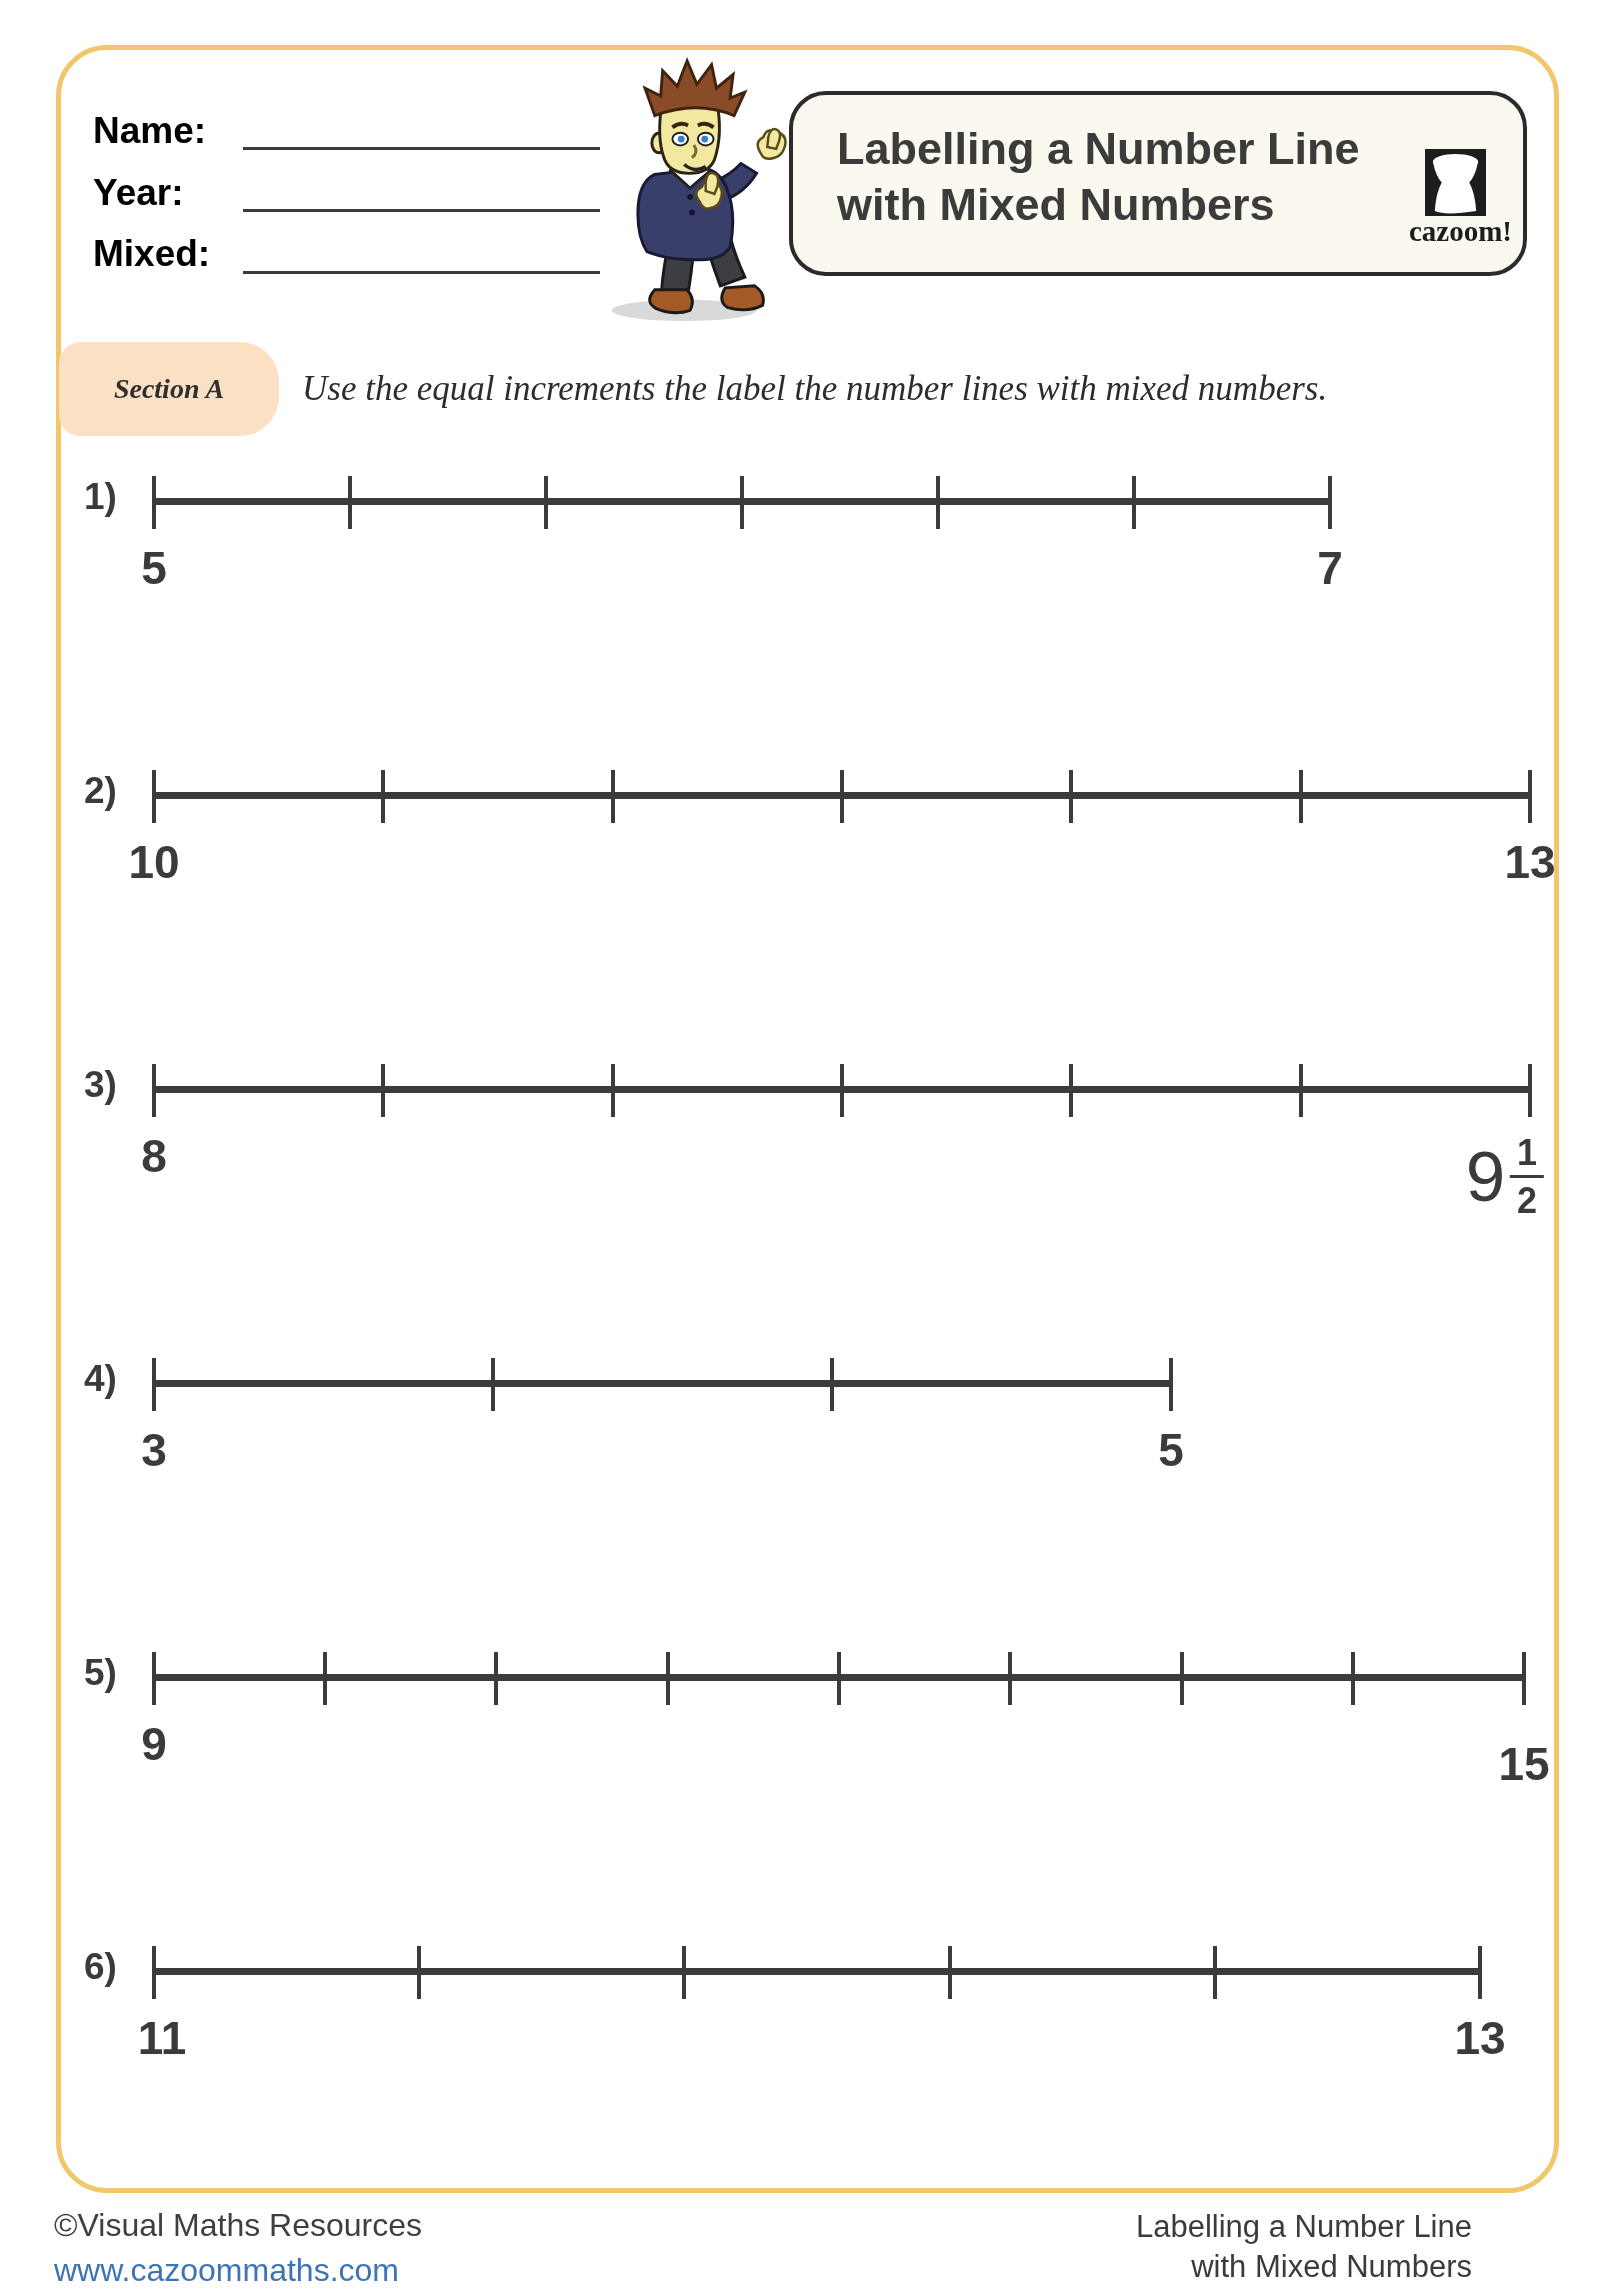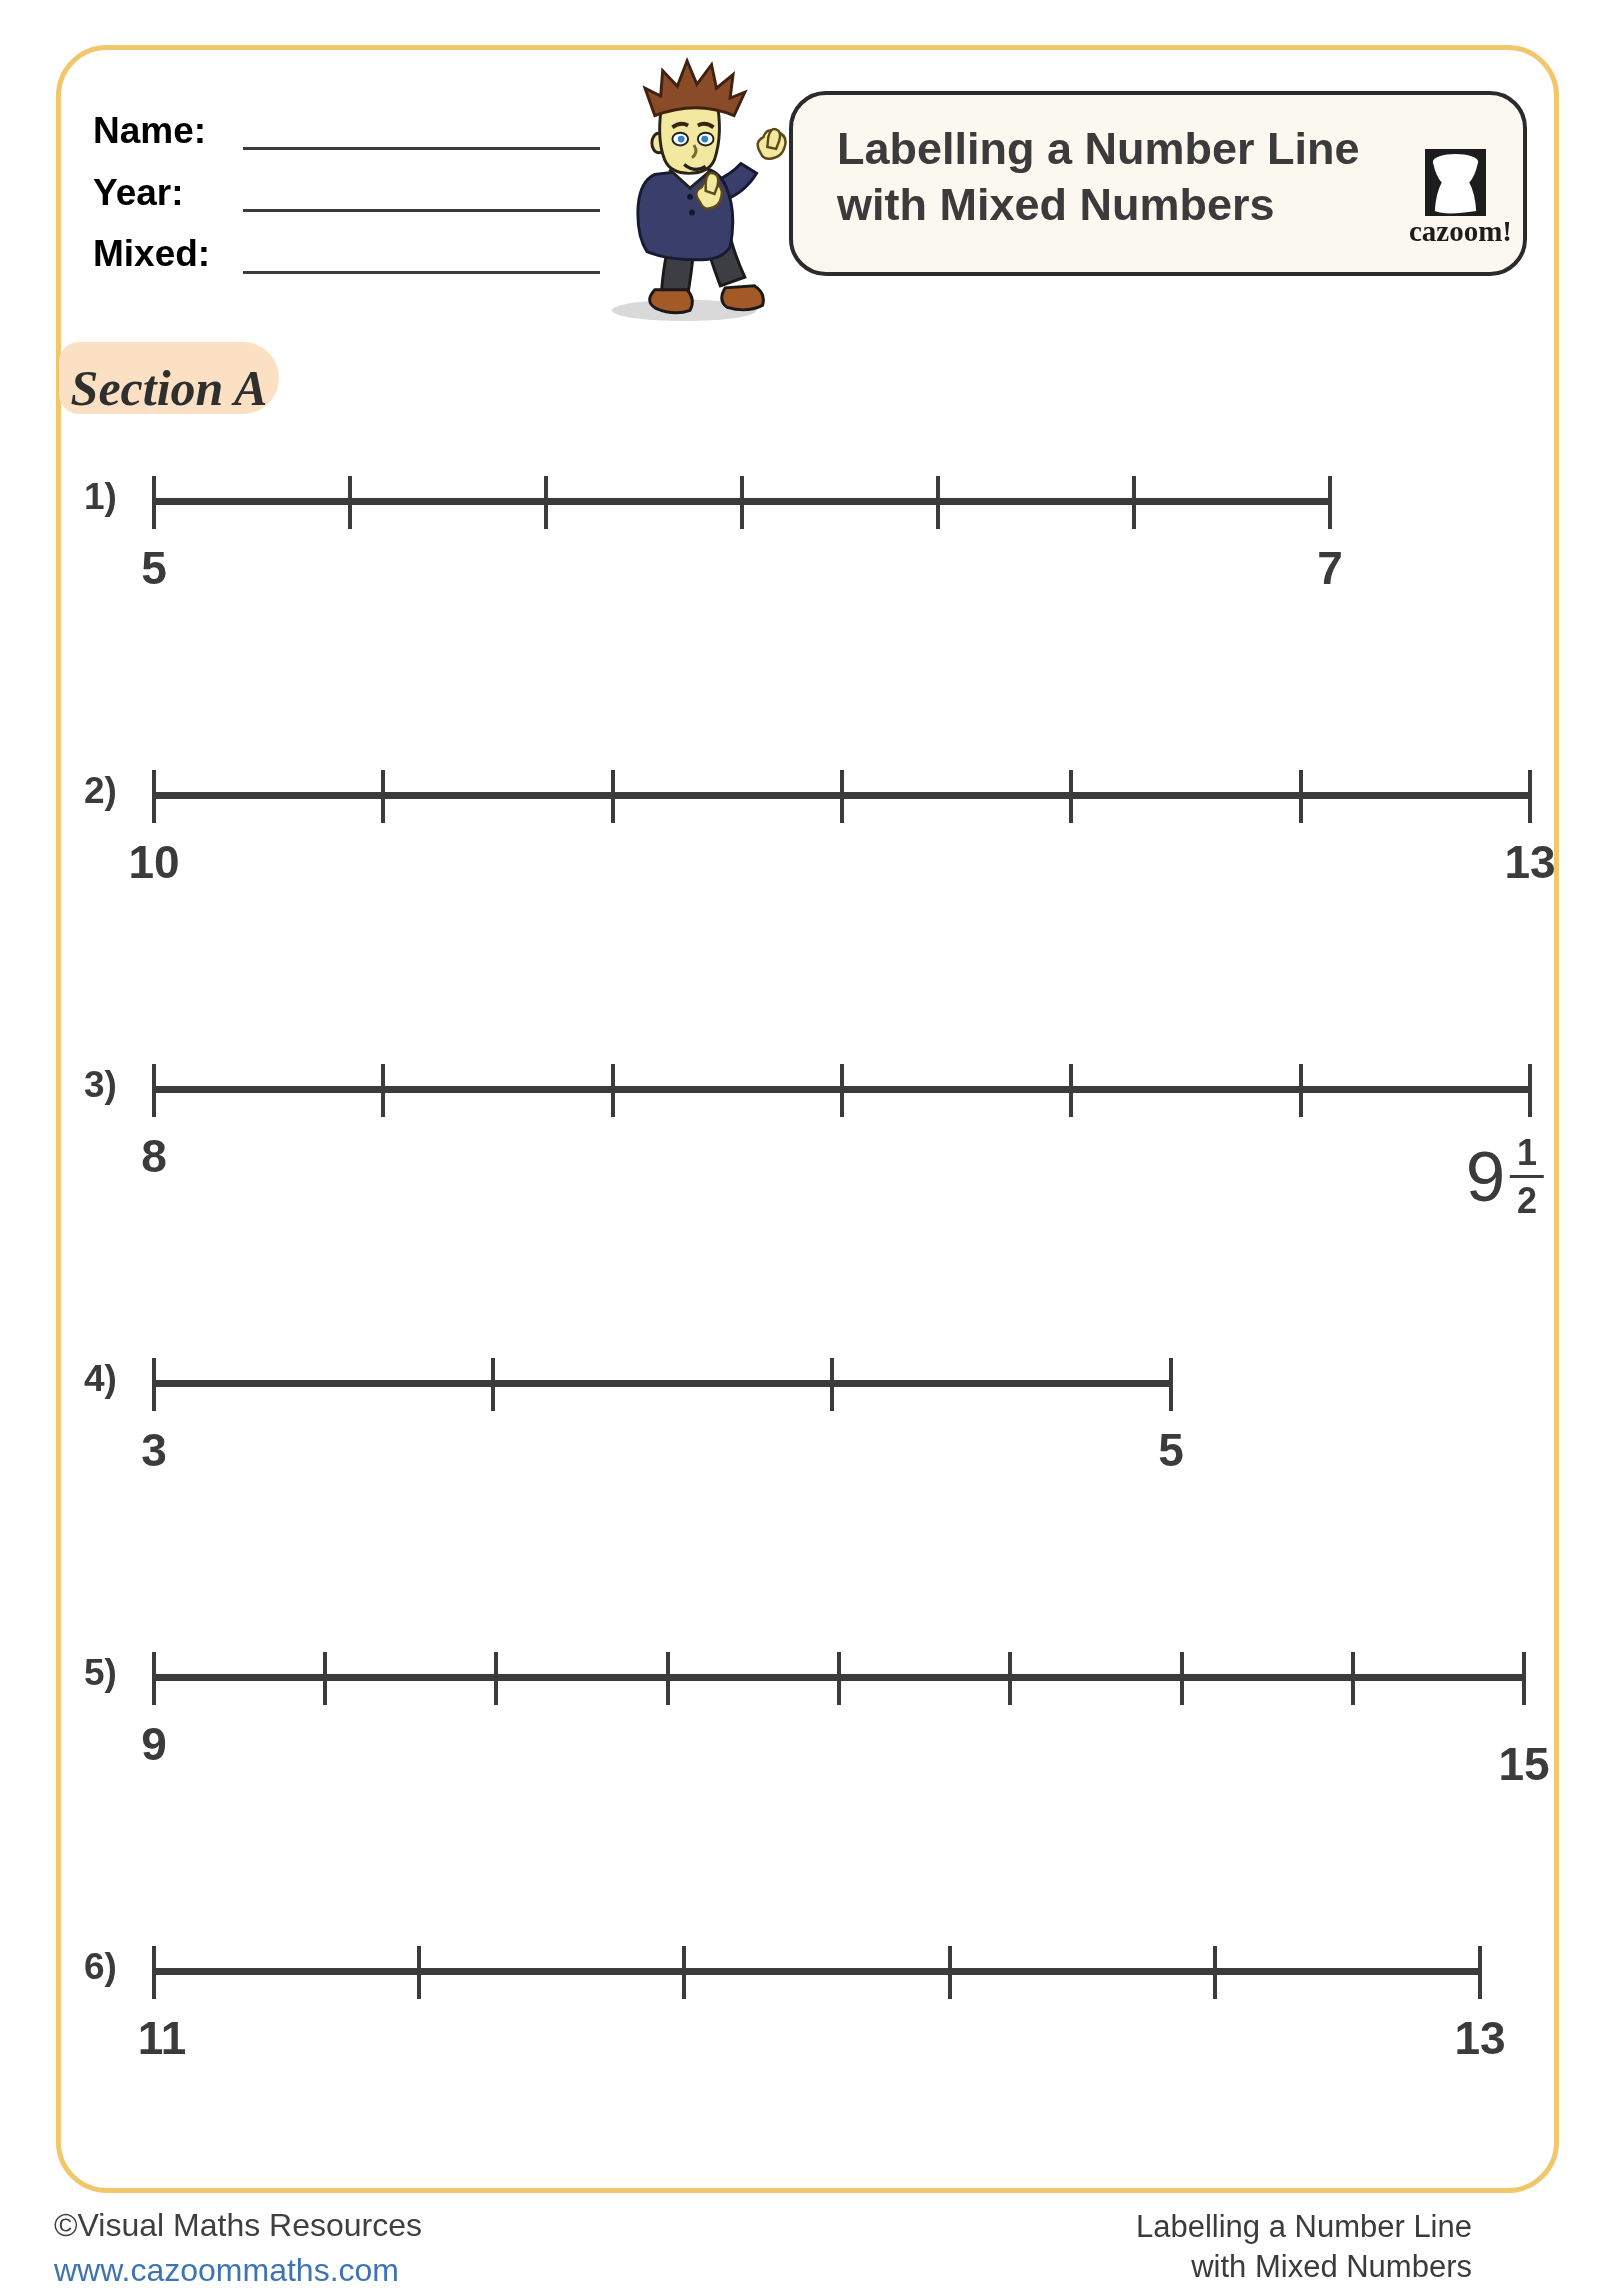--- a/index.html
+++ b/index.html
@@ -17,24 +17,24 @@
   .character{position:absolute;left:586px;top:53px;width:211px;height:272px;}
   
   .title-box{position:absolute;left:789px;top:91px;width:738px;height:185px;box-sizing:border-box;
              border:4.9px solid #2b2b2b;border-radius:37px;background:#FAF8EF;}
   .title-text{position:absolute;left:44px;top:25.5px;font-size:45px;font-weight:bold;
               line-height:56px;color:#3b3b3b;}
   .logo-box{position:absolute;left:632px;top:54px;width:61px;height:67px;background:#1d1d1d;}
   .logo-text{position:absolute;left:594px;top:120px;width:147px;text-align:center;
              font-family:"Liberation Serif",serif;font-weight:bold;font-size:29px;color:#1d1d1d;}
   
-  .section-badge{position:absolute;left:59px;top:342px;width:220px;height:72px;background:#FCE0C3;
+  .section-badge{position:absolute;left:59px;top:342px;width:220px;height:94px;background:#FCE0C3;
                  border-radius:21.6px 39px 39px 21.6px;text-align:center;line-height:93px;
                  font-family:"Liberation Serif",serif;font-style:italic;font-weight:bold;
-                 font-size:50px;color:#2f2f2f;}
+                 font-size:28px;color:#2f2f2f;}
   .instruction{position:absolute;left:302px;top:369px;font-family:"Liberation Serif",serif;
                font-style:italic;font-size:35px;color:#2d2d2d;}
   
   .nl-host{position:absolute;left:0;top:0;width:100%;height:100%;}
   .nl-row{position:absolute;left:0;width:100%;height:0;}
   .nl-index{position:absolute;left:84px;top:-26.5px;font-size:37px;font-weight:bold;color:#3b3b3b;}
   .nl-track{position:absolute;left:154px;top:-3.9px;height:6.9px;background:#3b3b3b;}
   .nl-tick{position:absolute;top:-26.5px;width:3.9px;height:53px;background:#3b3b3b;}
   .nl-label{position:absolute;top:39px;transform:translateX(-50%);font-size:46px;font-weight:bold;color:#3b3b3b;}
   .nl-mixed{position:absolute;top:43px;transform:translateX(-100%);display:flex;align-items:center;color:#3b3b3b;}
@@ -100,20 +100,21 @@
     <div class="logo-box">
       <svg viewBox="0 0 62 68" width="61" height="67">
         <ellipse cx="31" cy="13" rx="23" ry="8" fill="#ffffff"></ellipse>
         <path d="M8,13 q3,15 9,21 q-6,11 -7,29 q11,5 42,0 q-1,-18 -7,-29 q6,-6 9,-21 q-23,9 -46,0 z" fill="#ffffff"></path>
       </svg>
     </div>
     <div class="logo-text">cazoom!</div>
   </div>
 
   <div class="section-badge">Section A</div>
+  <div class="instruction">Use the equal increments the label the number lines with mixed numbers.</div>
 
   <div class="nl-host">
       <div class="nl-row" style="top: 502px;">
         <span class="nl-index">1)</span>
         <div class="nl-track" style="width: 1176px;"></div>
         <div class="nl-tick" style="left: 152px;"></div>
         <div class="nl-tick" style="left: 348px;"></div>
         <div class="nl-tick" style="left: 544px;"></div>
         <div class="nl-tick" style="left: 740px;"></div>
         <div class="nl-tick" style="left: 936px;"></div>

